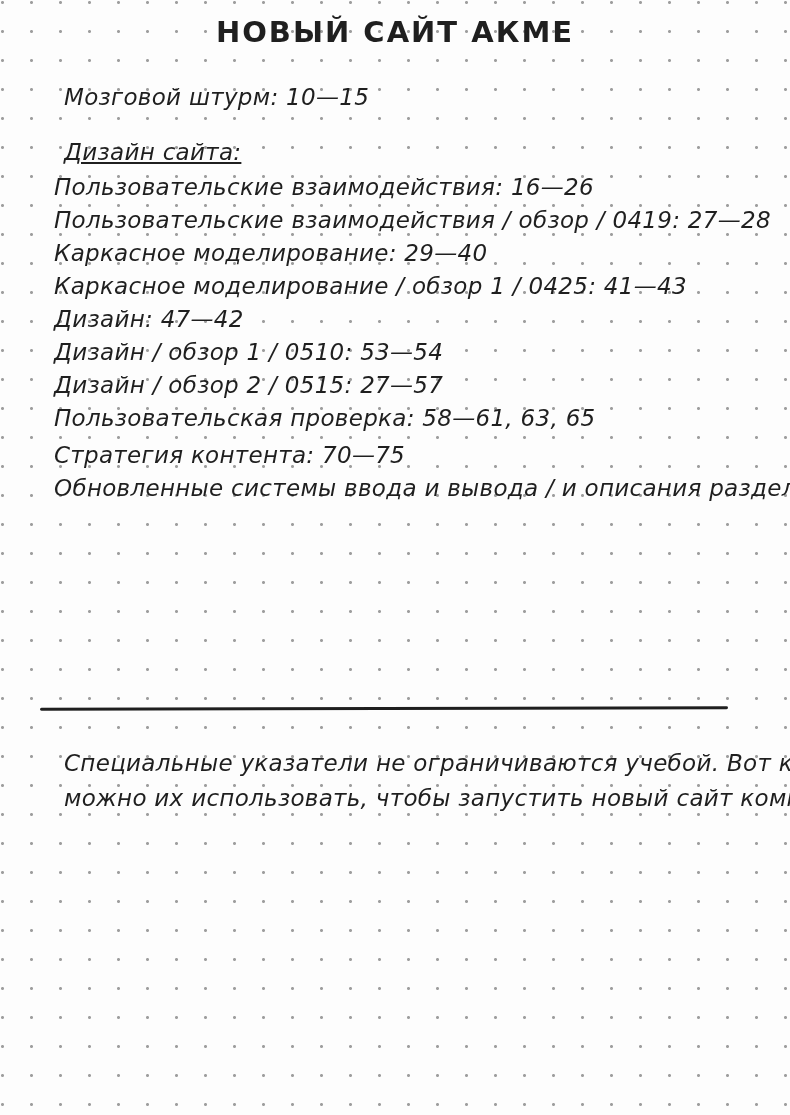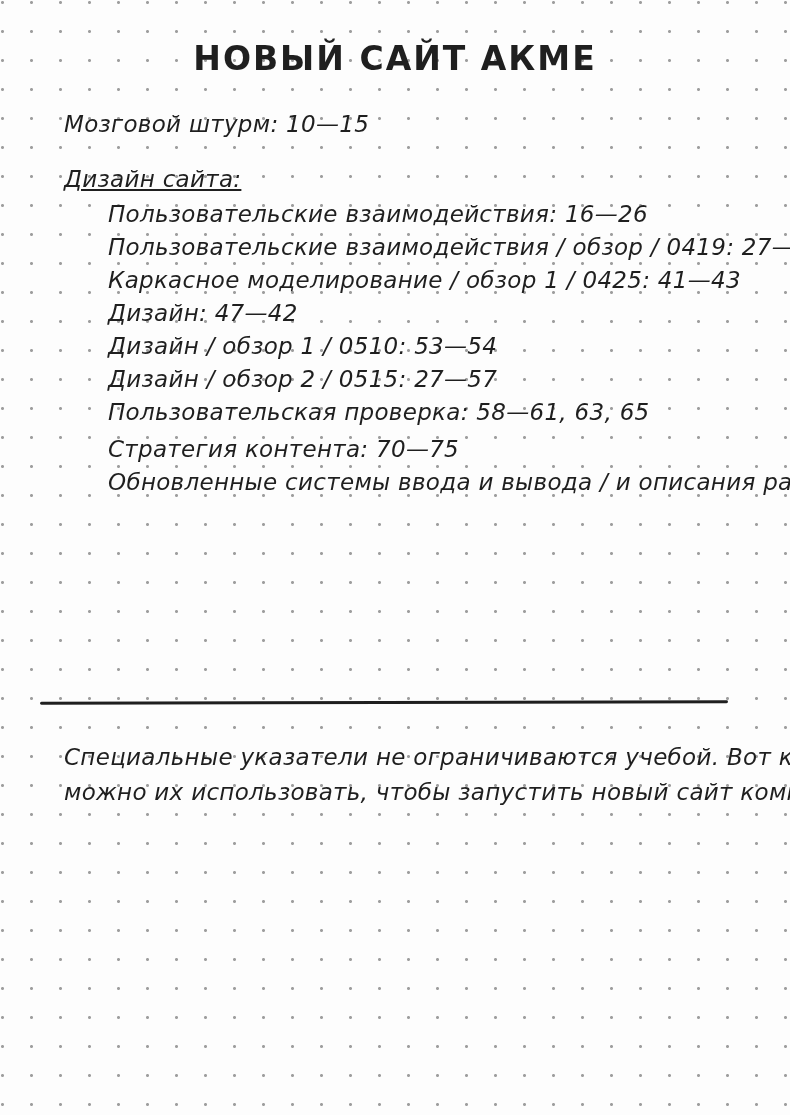--- a/index.html
+++ b/index.html
@@ -15,44 +15,44 @@
     height: 1115px;
     overflow: hidden;
     background-color: var(--paper);
     background-image: radial-gradient(circle, var(--dot) 1.1px, rgba(158,158,158,0.35) 1.6px, transparent 2px);
     background-size: 29px 29px;
     background-position: -12px -12px;
     color: var(--ink);
     font-family: "DejaVu Sans", sans-serif;
   }
   .page-title {
-    padding-top: 40px;
+    padding-top: 13px;
     text-align: center;
-    font-size: 33px;
+    font-size: 29px;
     line-height: 38px;
     font-weight: 700;
     letter-spacing: 2px;
   }
   .hand {
     font-style: italic;
     font-size: 23px;
     letter-spacing: 0.3px;
   }
   .brainstorm-entry {
     margin: 31px 0 8px 64px;
     line-height: 30px;
   }
   .section-header {
     line-height: 30px;
   }
   .design-header { margin: 25px 0 0 64px; text-decoration: underline; }
   .content-header { margin: 59px 0 0 64px; }
   ul.collection {
     list-style: none;
-    margin-left: 108px;
+    margin-left: 54px;
     margin-top: 4px;
   }
   ul.collection li {
     line-height: 33px;
     white-space: nowrap;
   }
   .divider {
     margin: 202px 0 0 40px;
     width: 688px;
     height: 3px;
@@ -73,20 +73,21 @@
 
   <div class="page-title">НОВЫЙ САЙТ АКМЕ</div>
 
   <div class="hand brainstorm-entry">Мозговой штурм: 10—15</div>
 
   <div class="hand section-header design-header">Дизайн сайта:</div>
 
   <ul class="hand collection">
     <li>Пользовательские взаимодействия: 16—26</li>
     <li>Пользовательские взаимодействия / обзор / 0419: 27—28</li>
+    <li>Каркасное моделирование: 29—40</li>
     <li>Каркасное моделирование / обзор 1 / 0425: 41—43</li>
     <li>Дизайн: 47—42</li>
     <li>Дизайн / обзор 1 / 0510: 53—54</li>
     <li>Дизайн / обзор 2 / 0515: 27—57</li>
     <li>Пользовательская проверка: 58—61, 63, 65</li>
   </ul>
 
 
   <ul class="hand collection">
     <li>Стратегия контента: 70—75</li>

